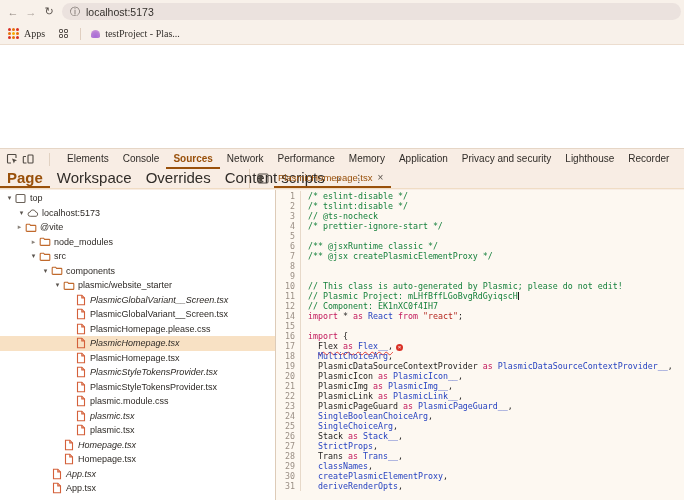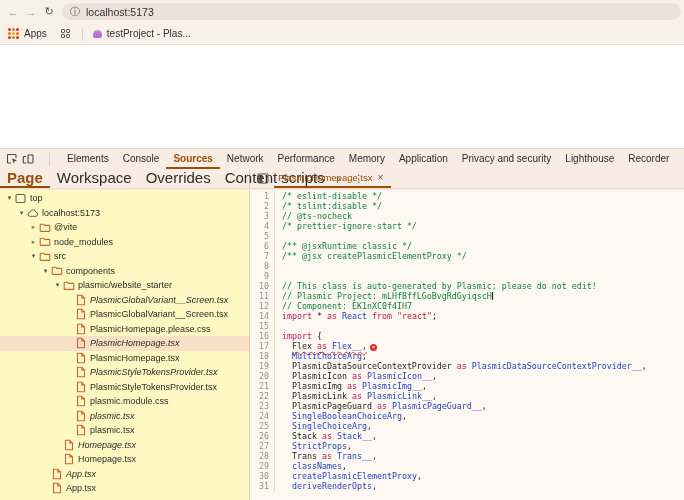--- a/index.html
+++ b/index.html
@@ -13,21 +13,21 @@
   .nav-btn { width:18px; text-align:center; font-size:11px; color:#8f867f; cursor:default; }
   .nav-btn.back { margin-left:4px; color:#8f867f; }
   .nav-btn.fwd { color:#aaa19a; }
   .nav-btn.reload { color:#554e48; font-size:11px; }
   .omnibox { position:absolute; left:62px; right:3px; top:3px; height:17px; background:#ebe2de; border-radius:9px; display:flex; align-items:center; padding-left:8px; }
   .omni-info { font-size:10px; color:#5f5752; margin-right:6px; line-height:1; }
   .omni-url { font-size:10.5px; color:#35312d; }
   .bm-row { position:absolute; top:23px; left:0; right:0; height:21px; display:flex; align-items:center; }
   .apps-grid { display:grid; grid-template-columns:repeat(3,3px); grid-gap:1px; margin-left:8px; }
   .apps-grid i { width:3px; height:3px; border-radius:50%; }
-  .bm-label { font-size:10px; color:#35312d; margin-left:5px; }
+  .bm-label { font-size:10px; color:#35312d; margin-left:5px;font-family:Liberation Serif, serif; }
   .grid2 { display:grid; grid-template-columns:repeat(2,4px); grid-gap:1px; margin-left:14px; }
   .grid2 i { width:4px; height:4px; border:1px solid #5f5752; border-radius:1px; }
   .bm-sep { width:1px; height:12px; background:#e0cfc0; margin:0 10px 0 12px; }
   .favicon-plasmic { width:9px; height:8px; border-radius:5px 5px 2px 2px; background:radial-gradient(circle at 50% 80%, #a86bd8 0%, #b87fd4 55%, #d8a7e0 100%); margin-right:5px; }
 
   .page-area { position:absolute; top:46px; left:0; right:0; height:102px; background:#ffffff; }
 
   
   .devtools { position:absolute; top:148px; left:0; right:0; bottom:0; background:#f8ede4; border-top:1px solid #e6d6c6; }
   .main-tabs { position:absolute; top:0; left:0; right:0; height:20px; display:flex; align-items:stretch; background:#f8ede4;gap:8px; }
@@ -42,21 +42,21 @@
   .stab { display:flex; align-items:center; padding:0 7px; font-size:15px; color:#302c28; border-bottom:2px solid transparent; white-space:nowrap; }
   .stab.sel { color:#99500a; border-bottom-color:#99500a; font-weight:bold; }
   .ovf { display:flex; align-items:center; font-size:9px; color:#4a443e; padding:0 4px; letter-spacing:1px; }
   .kebab { display:flex; align-items:center; font-size:10px; color:#4a443e; padding:0 6px; margin-left:2px; }
   .panel-icon { display:flex; align-items:center; padding:0 5px 0 7px; }
   .etab { display:flex; align-items:center; gap:5px; padding:0 8px 0 4px; font-size:9.5px; color:#99500a; border-bottom:2px solid #99500a; white-space:nowrap; }
   .etab .close { color:#5c554e; font-size:10px; }
 
   .dt-content { position:absolute; top:41px; left:0; right:0; bottom:0; display:flex; }
   
-  .tree { width:250px; background:#fef9c3; border-right:1px solid #ddcbb8; overflow:hidden; padding-top:1px; }
+  .tree { width:276px; background:#ffffff; border-right:1px solid #ddcbb8; overflow:hidden; padding-top:1px; }
   .trow { height:14.5px; display:flex; align-items:center; font-size:9px; color:#2e2a26; white-space:nowrap; cursor:default; }
   .trow.sel { background:#f8e1c4; }
   .trow .tri { width:9px; font-size:7px; text-align:center; color:#5a544e; flex:none; }
   .trow .tri.closed { color:#8b847c; }
   .trow .ticon { width:13px; display:flex; justify-content:center; flex:none; margin-right:3px; }
   .trow .lbl.it { font-style:italic; }
 
   
   .editor { flex:1; background:#fdf8f1; overflow:hidden; position:relative; font-family:"DejaVu Sans Mono", monospace; }
   .lines { padding-top:1px; }
@@ -184,21 +184,21 @@
           </div>
           <div class="trow" style="padding-left:17px">
             <span class="tri">▾</span>
             <span class="ticon">
               <svg width="12" height="10" viewBox="0 0 12 10">
                 <path d="M3.2 8.3a2.1 2.1 0 0 1-.1-4.2A2.9 2.9 0 0 1 8.7 4a2.2 2.2 0 0 1 .4 4.3z" fill="none" stroke="#6b6259" stroke-width="1"></path>
               </svg>
             </span>
             <span class="lbl">localhost:5173</span>
           </div>
-          <div class="trow" style="padding-left:29px">
+          <div class="trow" style="padding-left:15px">
             <span class="tri closed">▸</span>
             <span class="ticon">
               <svg width="12" height="11" viewBox="0 0 12 11">
                 <path d="M1.2 2.9c0-.4.3-.7.7-.7h2.7l1 1.2h4.5c.4 0 .7.3.7.7v4.6c0 .4-.3.7-.7.7H1.9c-.4 0-.7-.3-.7-.7z" fill="none" stroke="#c0692c" stroke-width="1.1"></path>
               </svg>
             </span>
             <span class="lbl">@vite</span>
           </div>
           <div class="trow" style="padding-left:29px">
             <span class="tri closed">▸</span>

